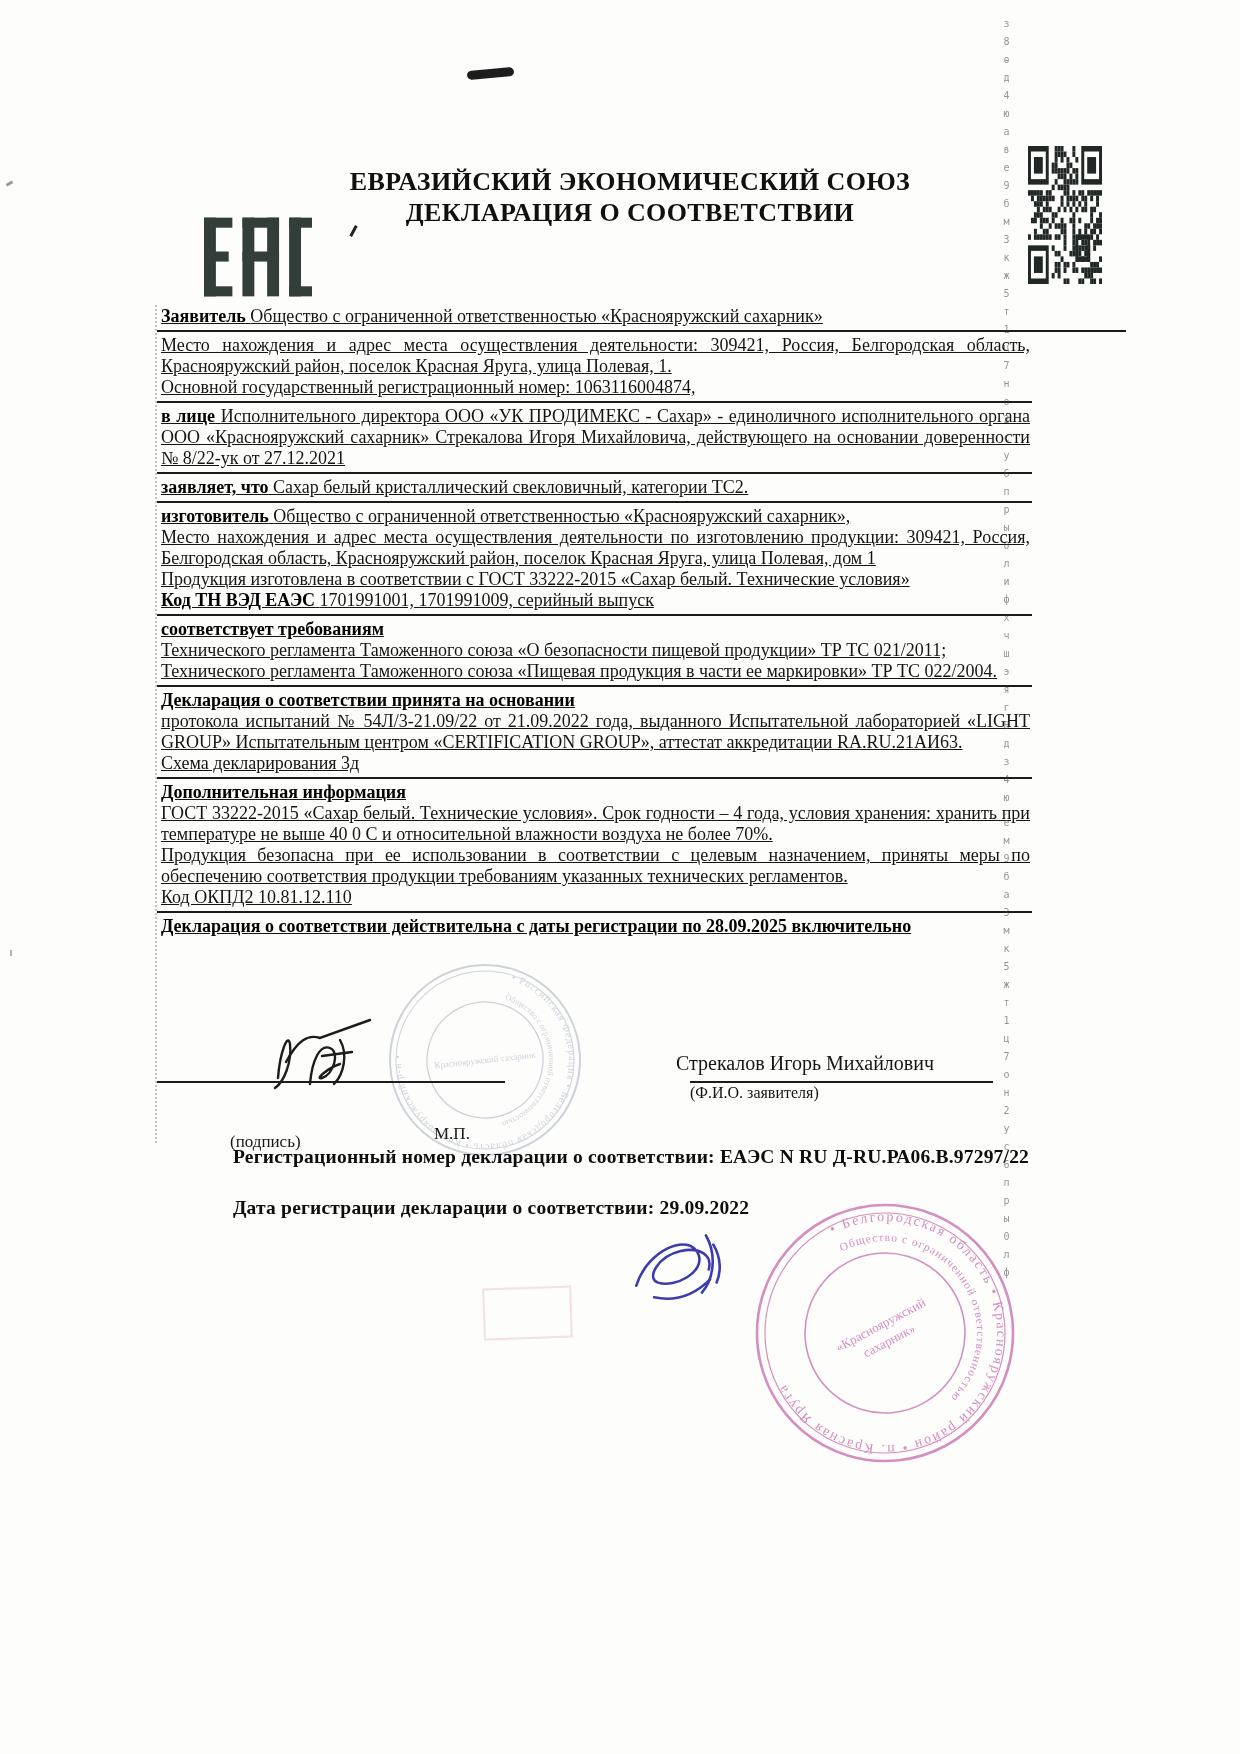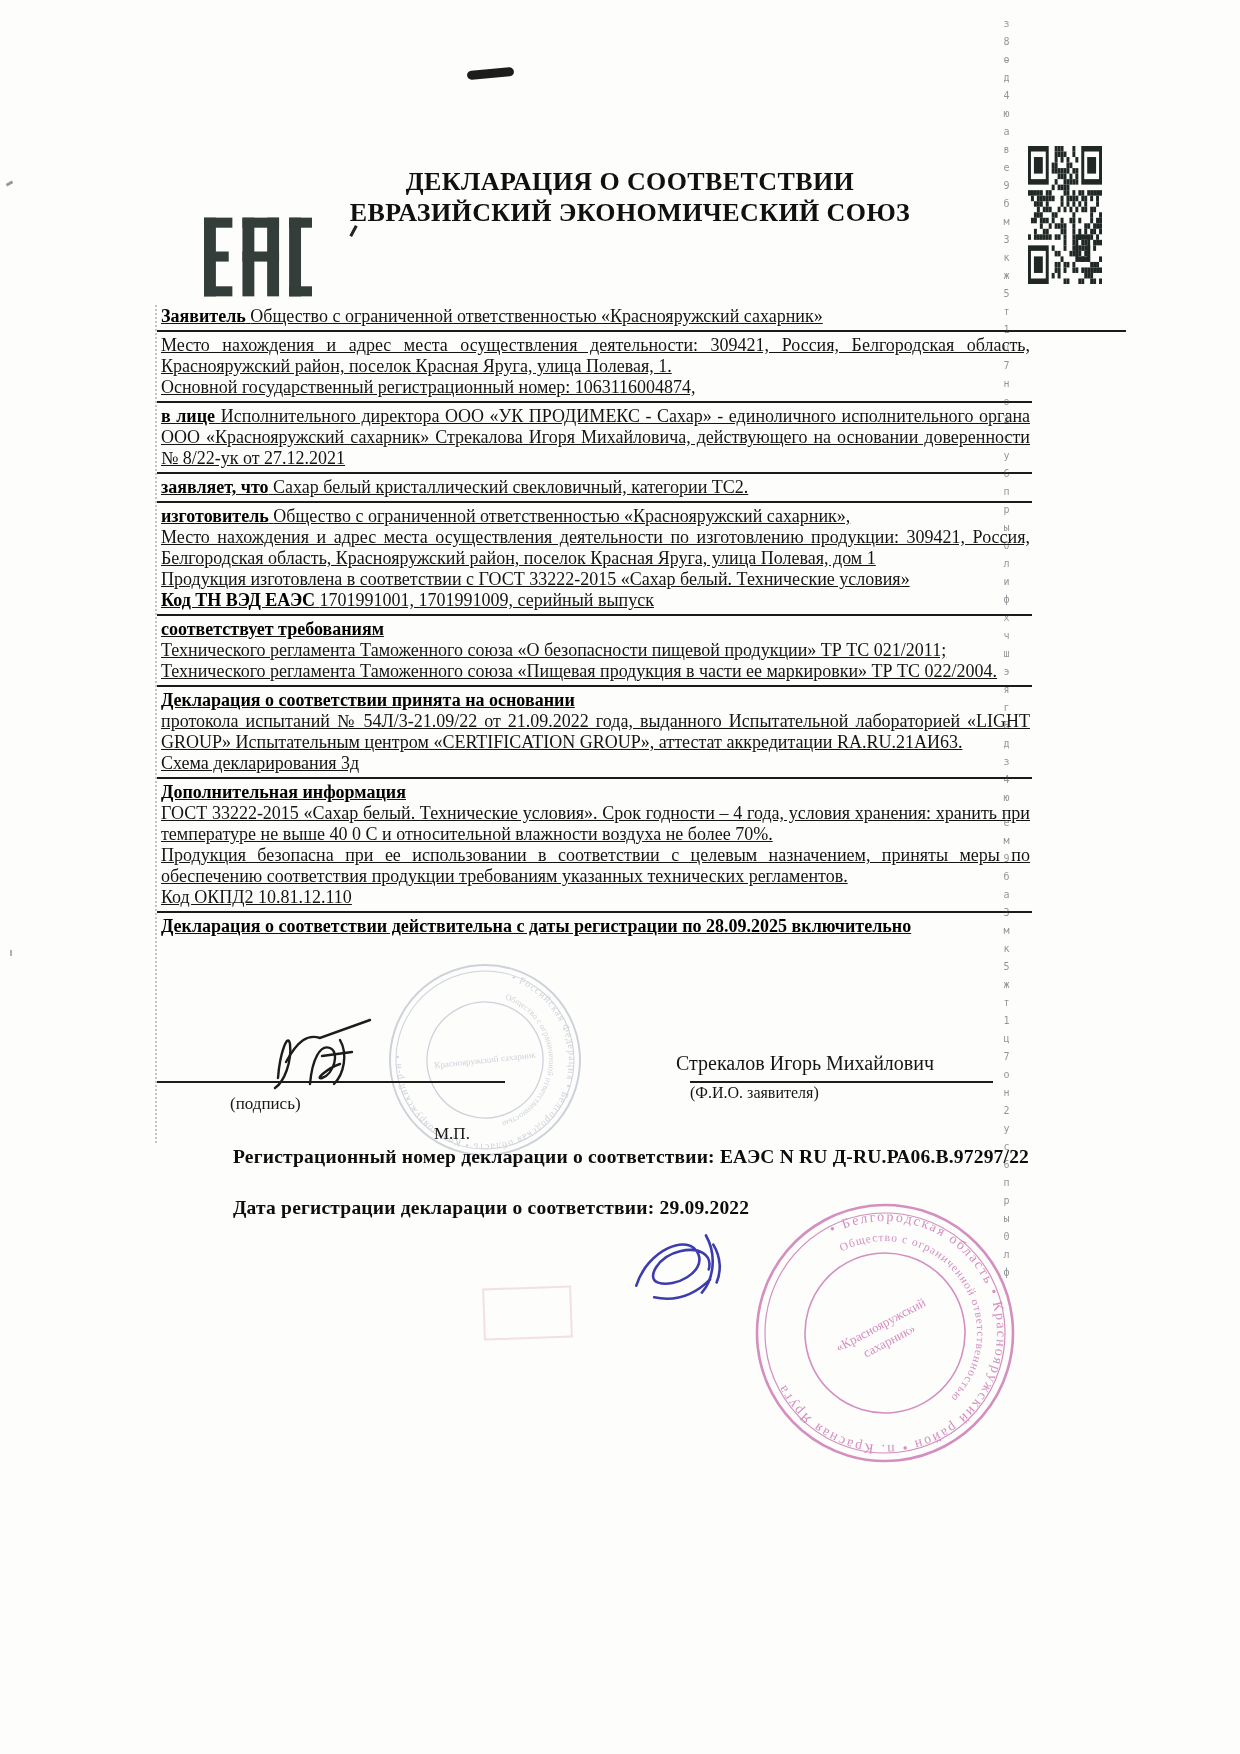--- a/index.html
+++ b/index.html
@@ -62,22 +62,22 @@
       <rect x="42" y="0" width="40" height="11"></rect>
       <rect x="42" y="37" width="40" height="11"></rect>
 
       <rect x="93" y="0" width="13" height="86"></rect>
       <rect x="93" y="0" width="25" height="11"></rect>
       <rect x="93" y="75" width="25" height="11"></rect>
     </g>
   </svg>
 
   <div class="title">
+    <div>ЕВРАЗИЙСКИЙ ЭКОНОМИЧЕСКИЙ СОЮЗ</div>
     <div>ДЕКЛАРАЦИЯ О СООТВЕТСТВИИ</div>
-    <div>ЕВРАЗИЙСКИЙ ЭКОНОМИЧЕСКИЙ СОЮЗ</div>
   </div>
 
   <svg class="qr" viewBox="0 0 75 75" preserveAspectRatio="none" aria-hidden="true">
     <g fill="#202826">
 
       <rect x="0" y="0" width="21" height="21"></rect>
         <rect x="3" y="3" width="15" height="15" fill="#fdfdfb"></rect>
         <rect x="6" y="6" width="9" height="9"></rect>
 
       <rect x="54" y="0" width="21" height="21"></rect>
@@ -389,21 +389,21 @@
       <path d="M30,68 C32,42 40,22 42,34 C44,52 36,72 27,78"></path>
       <path d="M38,52 C50,30 60,24 72,28 L122,10"></path>
       <path d="M62,74 C64,50 72,34 82,38 C92,42 86,64 74,68 C66,70 80,58 92,54"></path>
       <path d="M92,30 C100,44 96,64 86,74"></path>
       <path d="M74,46 L104,42"></path>
     </g>
   </svg>
 
   <div class="sigline" style="left:157px;top:1081px;width:348px;"></div>
   <div class="sigline" style="left:690px;top:1081px;width:303px;"></div>
-  <div class="cap" style="left:230px;top:1094px;">(подпись)</div>
+  <div class="cap" style="left:230px;top:1132px;">(подпись)</div>
   <div class="cap" style="left:434px;top:1124px;">М.П.</div>
   <div class="fio">Стрекалов Игорь Михайлович</div>
   <div class="fiocap">(Ф.И.О. заявителя)</div>
 
   <div class="regline" style="top:1146px;">
     <span>Регистрационный номер декларации о соответствии:</span>
     <span>ЕАЭС N RU Д-RU.РА06.В.97297/22</span>
   </div>
   <div class="regline" style="top:1197px;text-align:right;">
     <span>Дата регистрации декларации о соответствии:</span>

